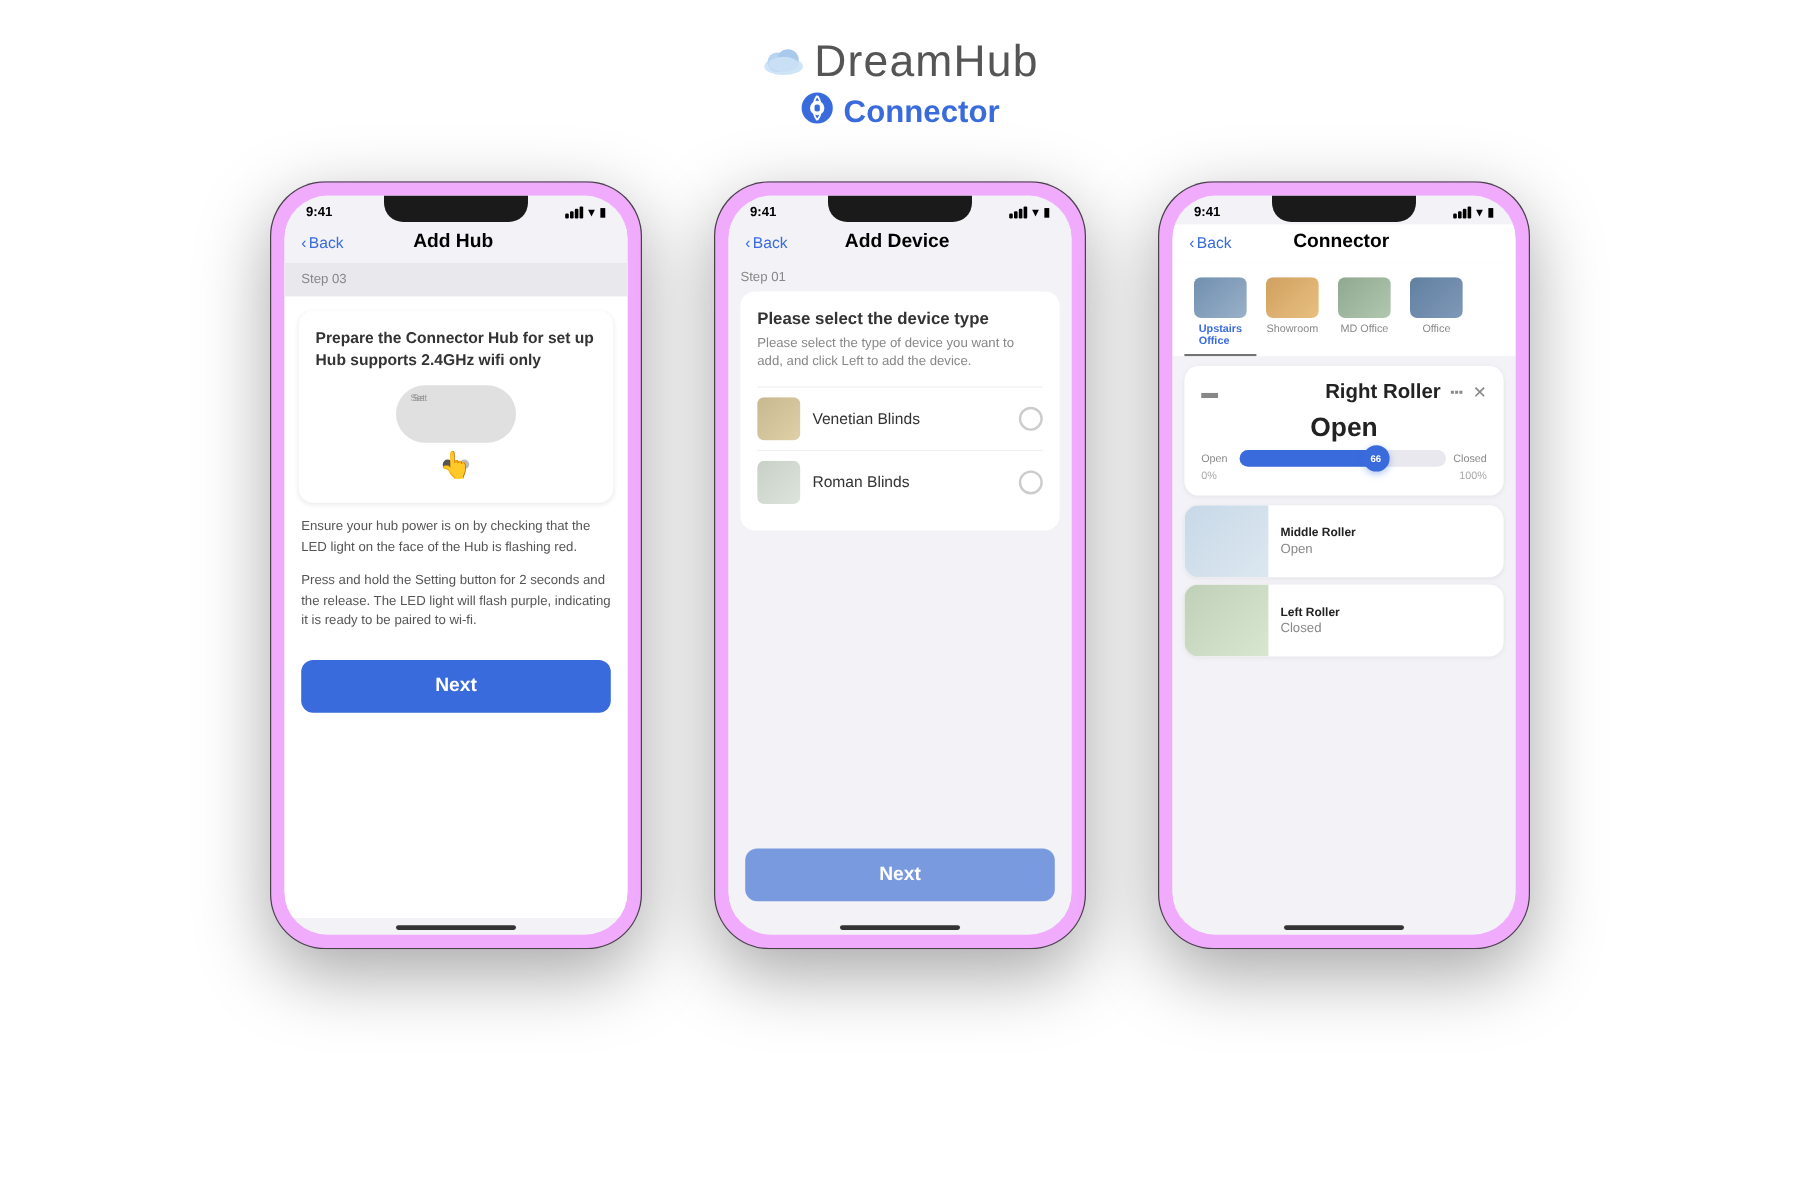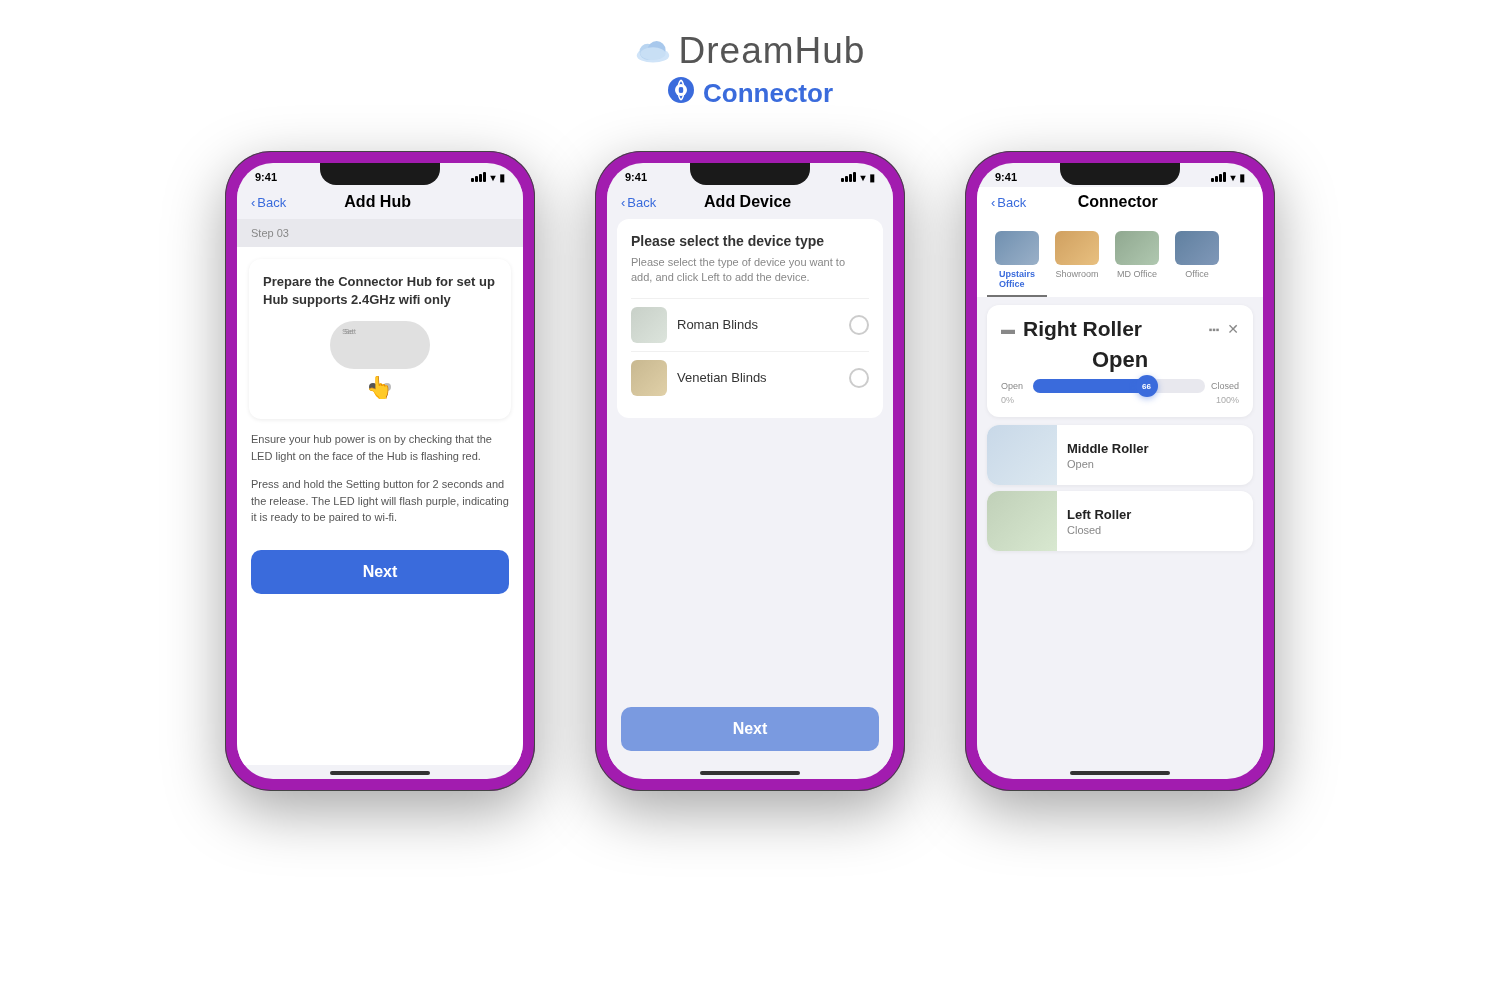--- a/index.html
+++ b/index.html
@@ -50,21 +50,21 @@
       align-items: flex-start;
       gap: 60px;
       width: 100%;
       padding: 0 60px;
     }
 
     
     .phone {
       width: 310px;
       height: 640px;
-      background: #a21caf;
+      background: #f0abfc;
       border-radius: 46px;
       padding: 12px;
       box-shadow: 0 20px 60px rgba(0,0,0,0.35), inset 0 0 0 1px #444;
       position: relative;
       display: flex;
       flex-direction: column;
     }
     .phone-screen {
       flex: 1;
       background: #f2f2f7;
@@ -379,24 +379,24 @@
       align-items: center;
       gap: 8px;
       margin-bottom: 6px;
     }
     .roller-icon-sm {
       color: #888;
       font-size: 14px;
     }
     .roller-name-big {
       flex: 1;
-      font-size: 21px;
+      font-size: 17px;
       font-weight: 700;
       color: #222;
-      text-align: left;
+      text-align: right;
     }
     .signal-sm { font-size: 10px; color: #888; }
     .close-sm { font-size: 14px; color: #888; cursor: pointer; }
     .open-label {
       font-size: 22px;
       font-weight: 700;
       color: #222;
       text-align: center;
       margin: 4px 0 6px;
     }
@@ -471,21 +471,21 @@
       width: 100%;
       height: 100%;
     }
     .device-list-thumb-img.middle { background: linear-gradient(135deg, #c8d8e8, #dce8f0); }
     .device-list-thumb-img.left { background: linear-gradient(135deg, #c0d0b8, #d8e8d0); }
     .device-list-info {
       flex: 1;
       padding: 0 10px 0 0;
     }
     .device-list-name {
-      font-size: 13px;
+      font-size: 10px;
       font-weight: 600;
       color: #222;
     }
     .device-list-status {
       font-size: 11px;
       color: #888;
       margin-top: 2px;
     }
 
     
@@ -603,36 +603,37 @@
         </div>
       </div>
 
       <div class="nav-bar" style="background:#f2f2f7">
         <span class="nav-back">‹ <span>Back</span></span>
         <span class="nav-title">Add Device</span>
         <span style="width:40px"></span>
       </div>
 
       <div class="phone2-content">
+        <div class="step-section">Step 01</div>
         <div class="select-card">
           <div class="select-title">Please select the device type</div>
           <div class="select-desc">Please select the type of device you want to add, and click Left to add the device.</div>
 
+          <div class="device-item">
+            <div class="device-thumb">
+              <div class="device-thumb-img venetian-blinds"></div>
+            </div>
+            <span class="device-name">Venetian Blinds</span>
+            <div class="radio-empty"></div>
+          </div>
           <div class="device-item">
             <div class="device-thumb">
               <div class="device-thumb-img roman-blinds"></div>
             </div>
             <span class="device-name">Roman Blinds</span>
-            <div class="radio-empty"></div>
-          </div>
-          <div class="device-item">
-            <div class="device-thumb">
-              <div class="device-thumb-img venetian-blinds"></div>
-            </div>
-            <span class="device-name">Venetian Blinds</span>
             <div class="radio-empty"></div>
           </div>
         </div>
         <div style="flex:1"></div>
         <button class="next-btn2">Next</button>
       </div>
       <div class="phone-bottom">
         <div class="home-bar"></div>
       </div>
     </div>

